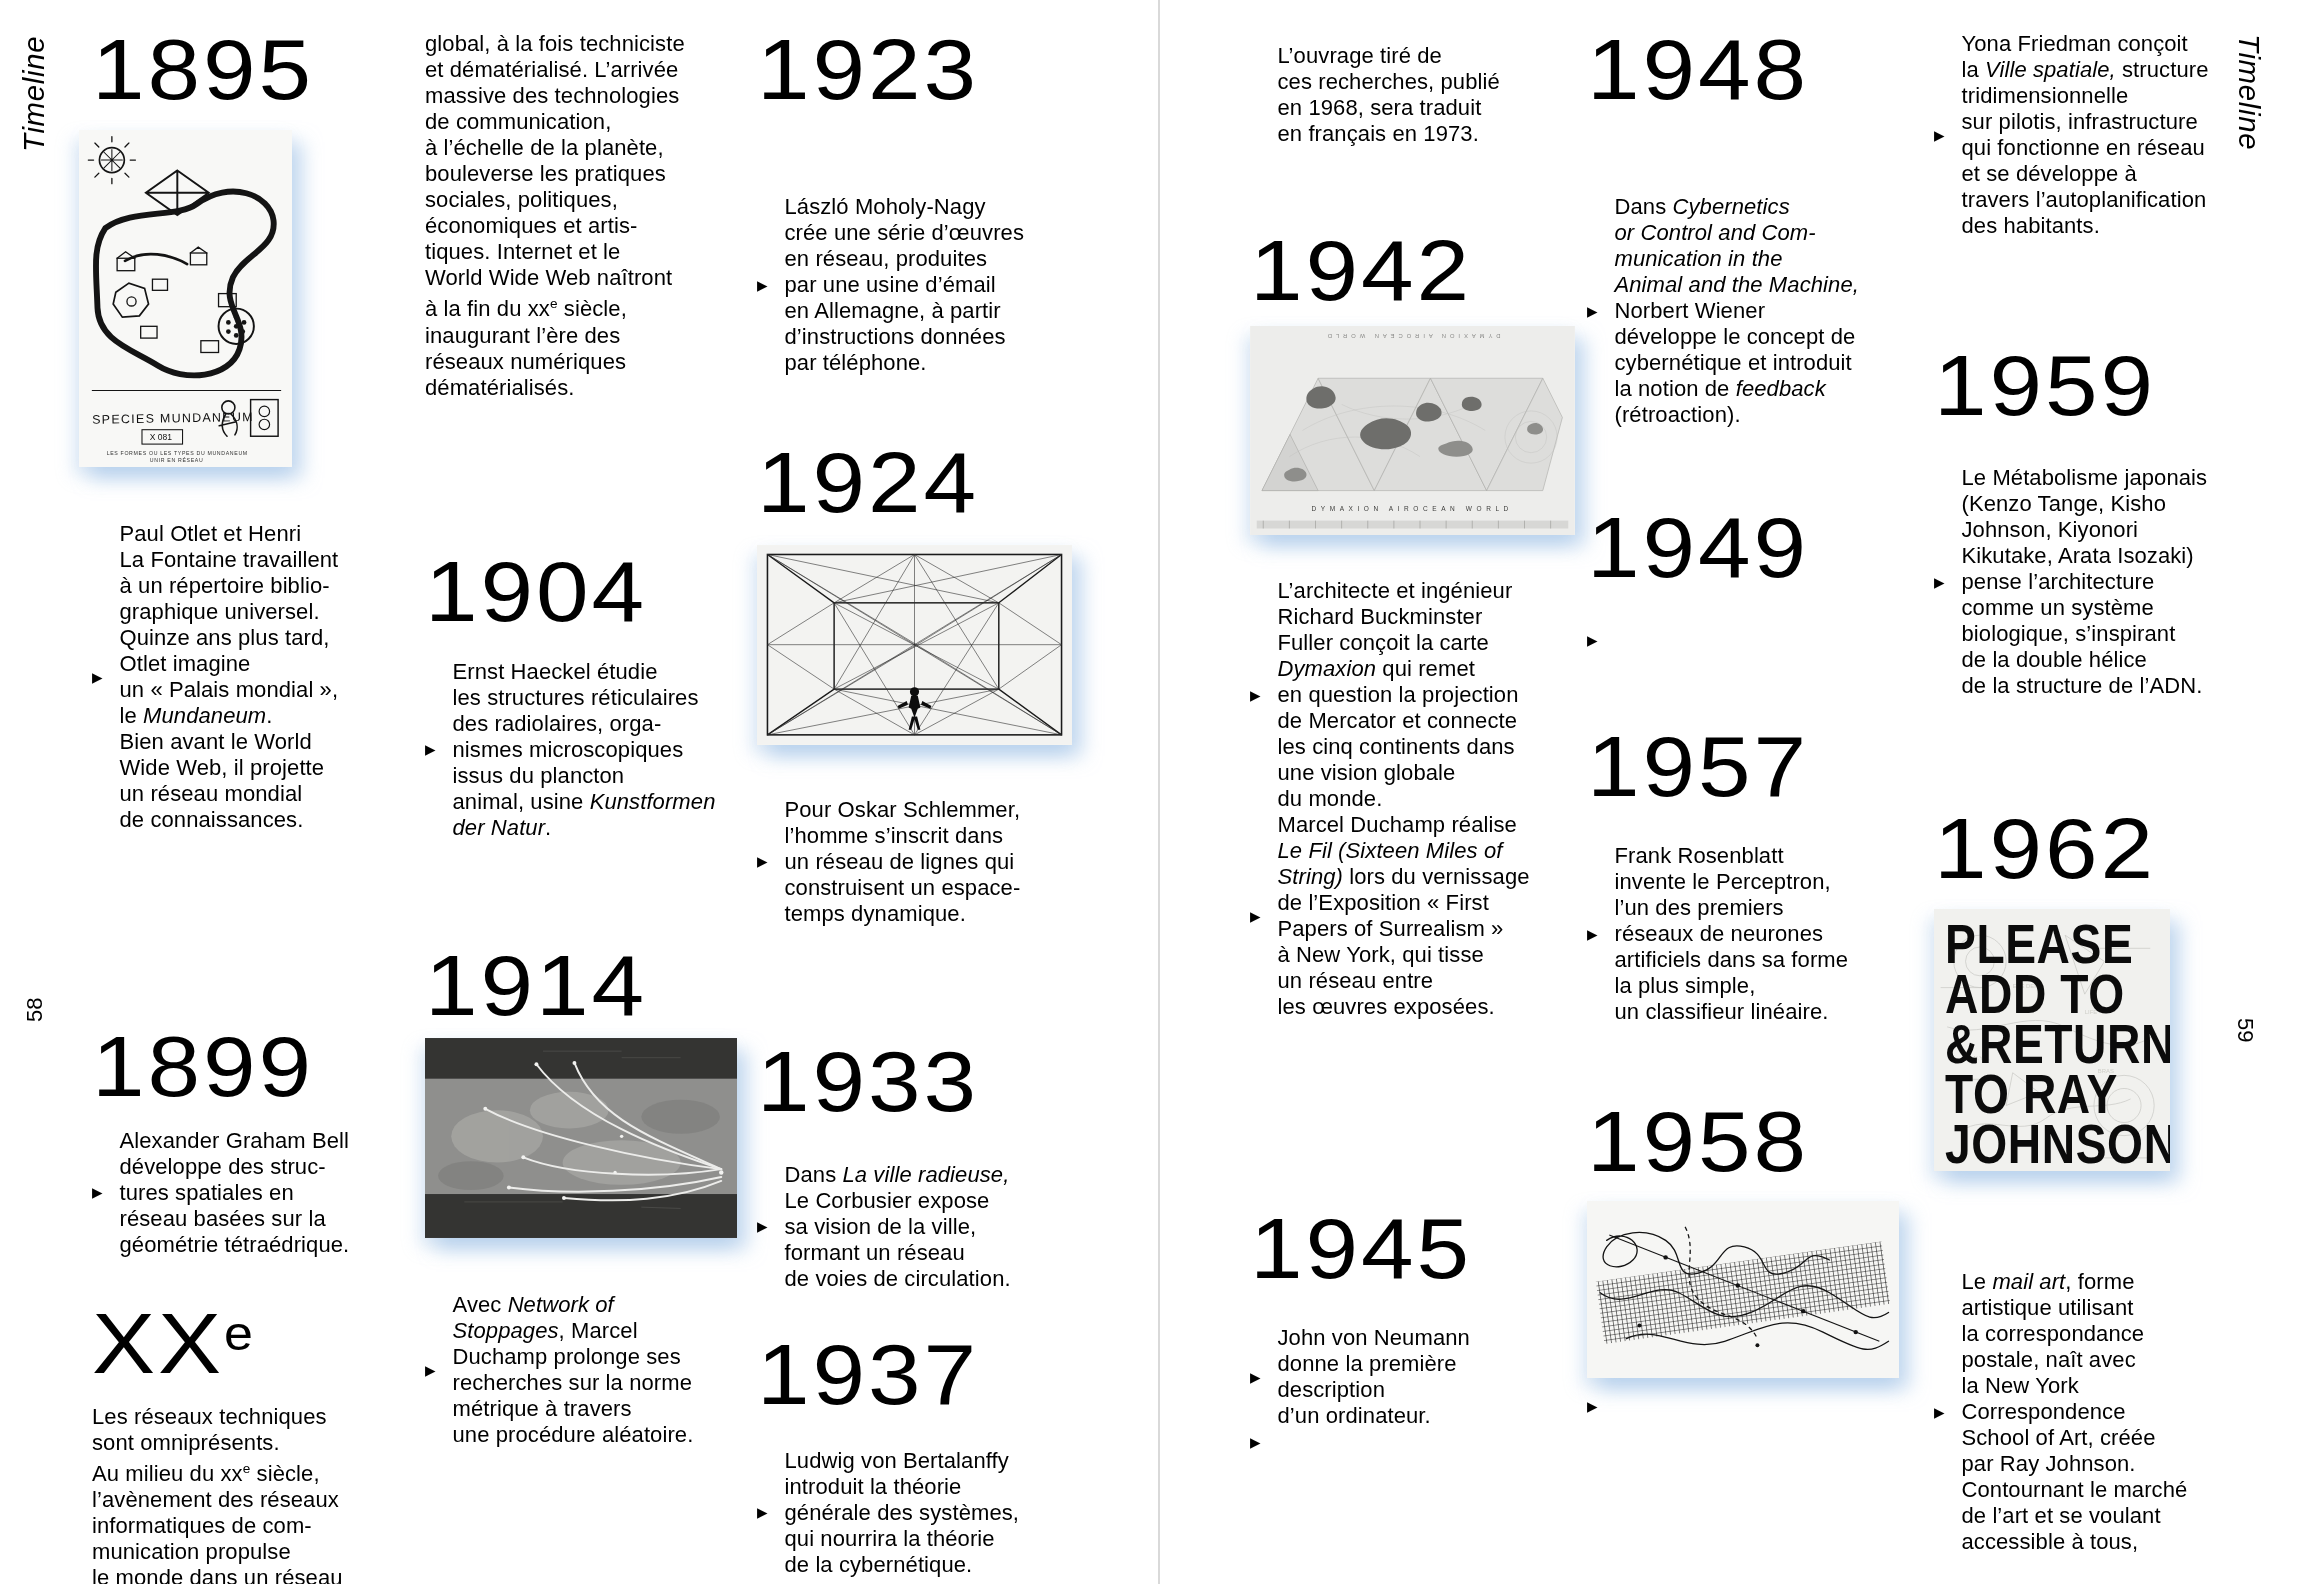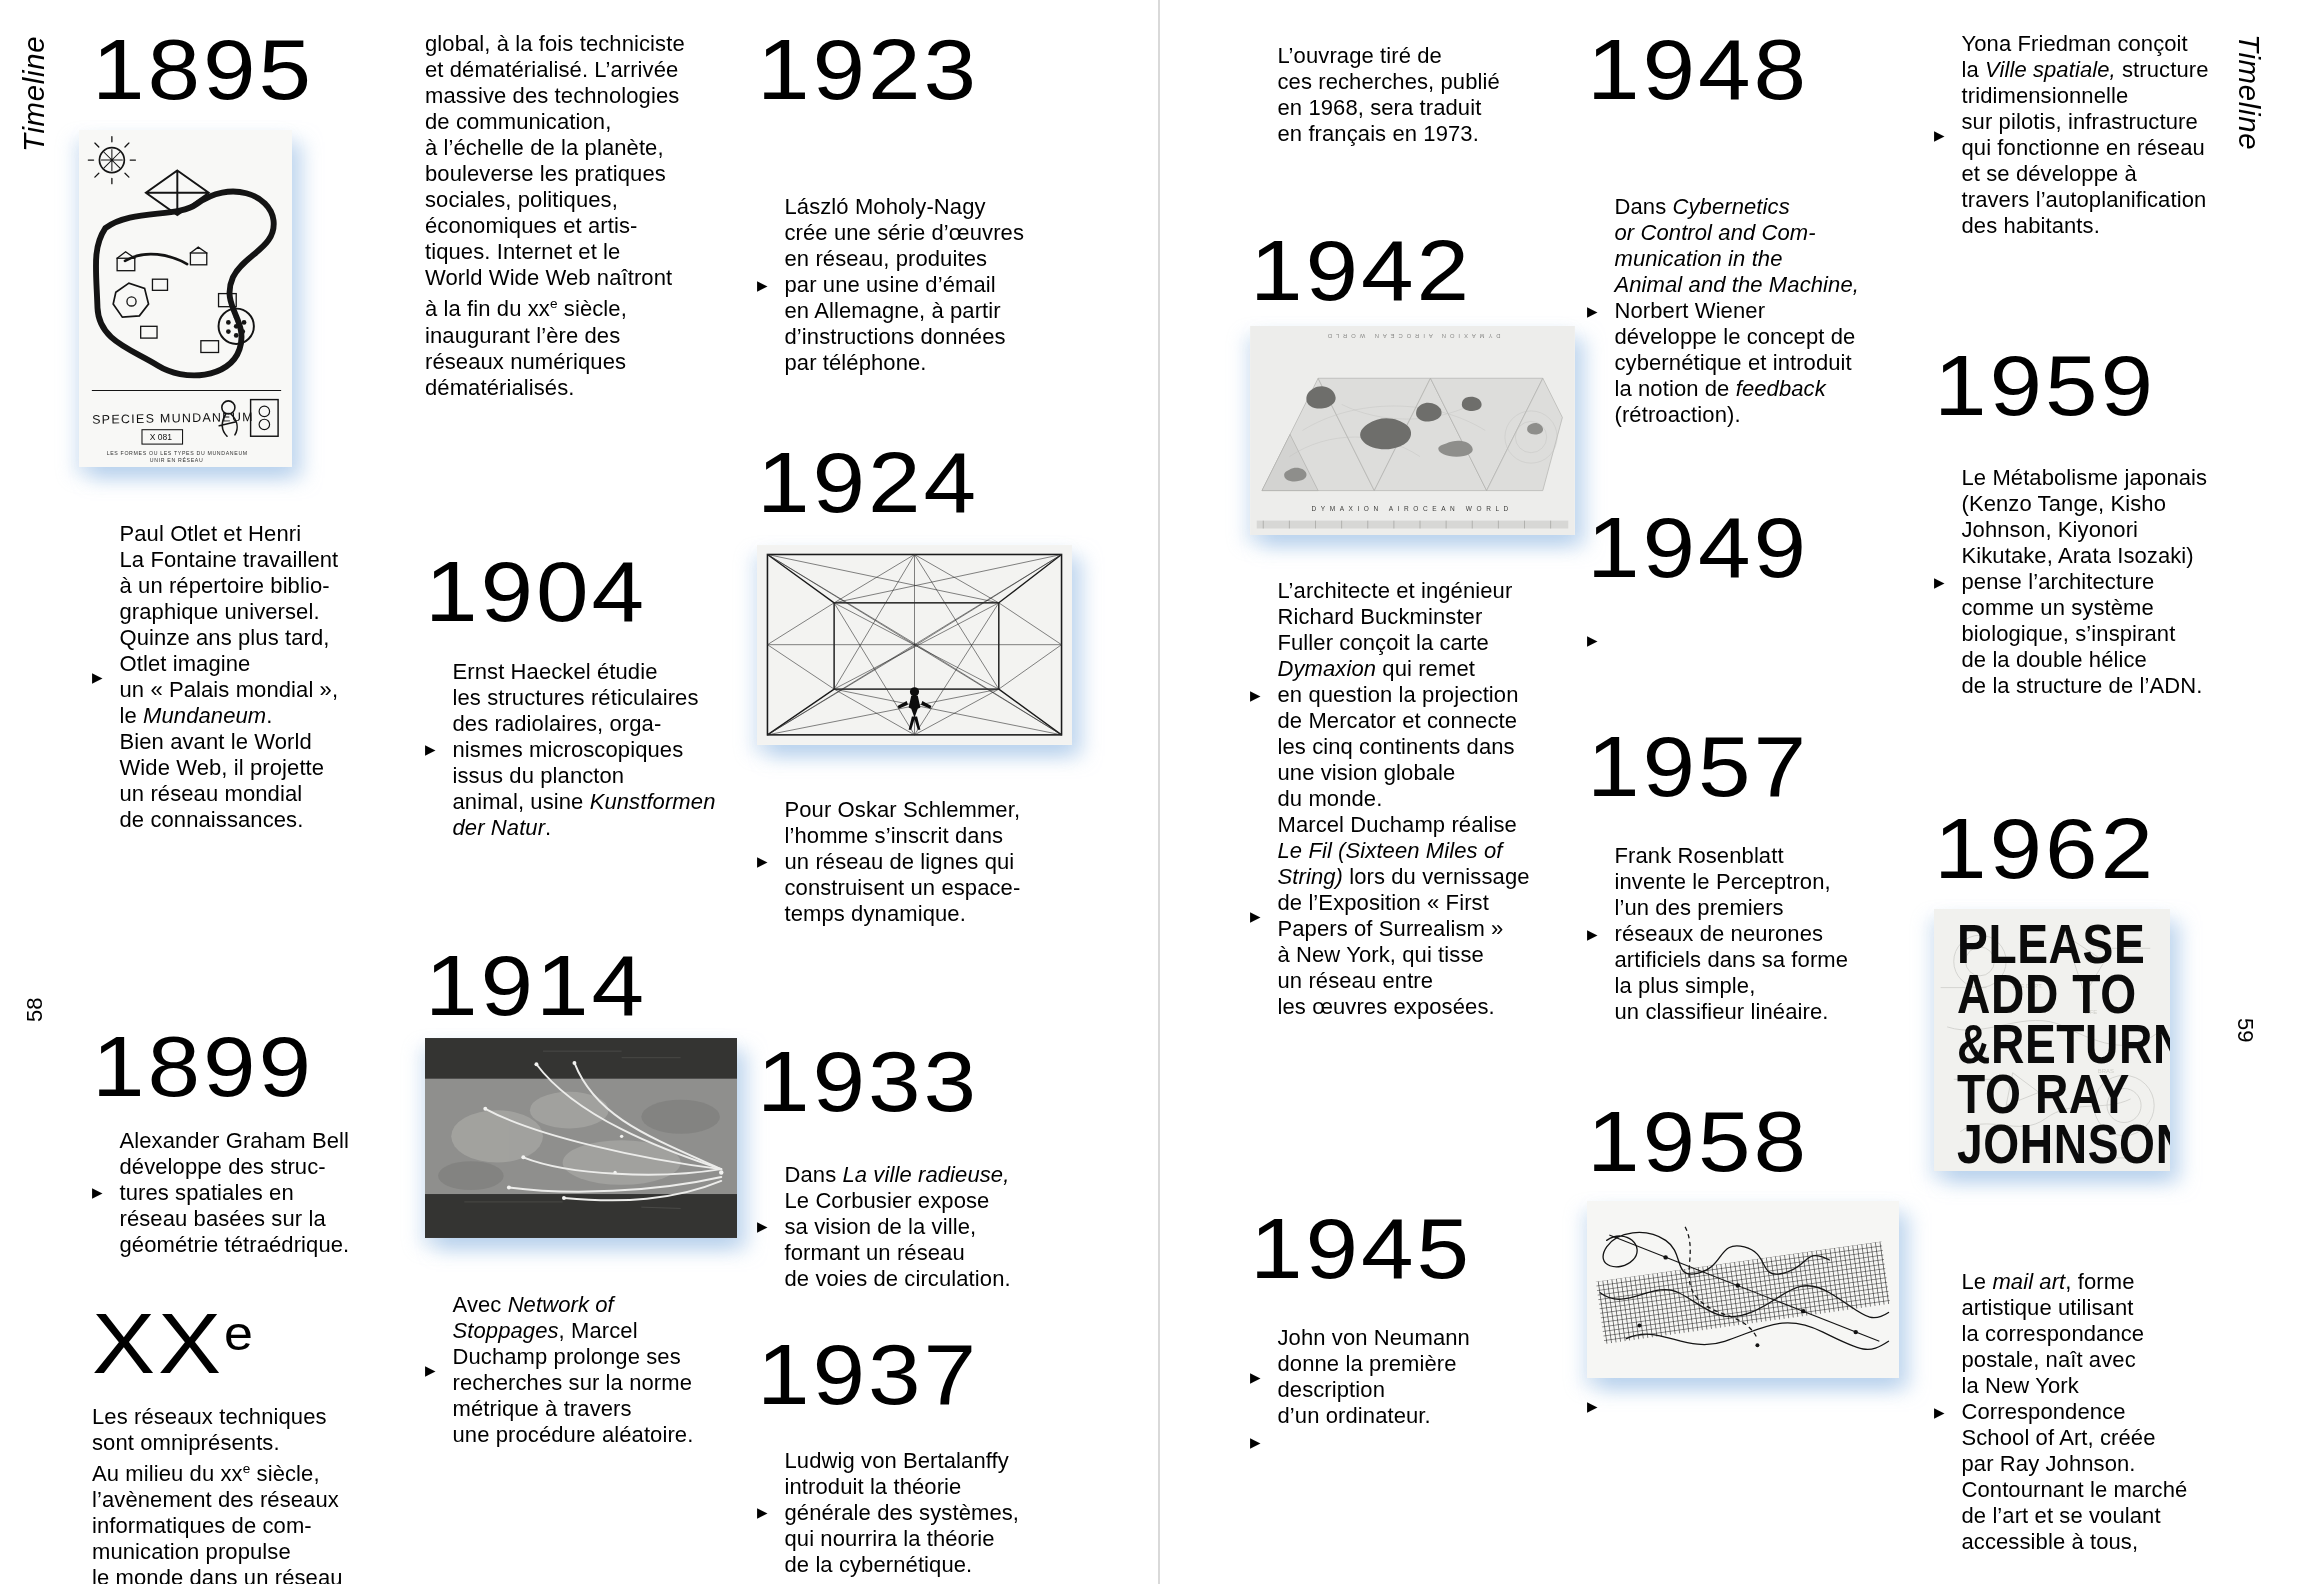--- a/index.html
+++ b/index.html
@@ -81,21 +81,21 @@
   .colE .y1958{margin-top:73px;}
   .colE .img1958{margin-top:17px;width:312px;height:177px;}
   .colE .p1958{margin-top:14.4px;}
   .colF .pyona{margin-top:5.2px;}
   .colF .y1959{margin-top:103px;}
   .colF .p1959{margin-top:37px;}
   .colF .y1962{margin-top:106px;}
   .colF .poster{margin-top:18.3px;width:236px;height:262px;position:relative;background:#f1f1ee;overflow:hidden;}
   .colF .p1962{margin-top:98px;}
   .poster .doodle{position:absolute;inset:0;}
-  .poster .plines{position:absolute;left:10.5px;top:9.2px;margin-left:12px;}
+  .poster .plines{position:absolute;left:10.5px;top:9.2px;}
   .poster .pline{font-size:55px;line-height:50px;font-weight:700;letter-spacing:0.7px;
                  transform:scaleX(0.84);transform-origin:0 0;white-space:nowrap;color:#0b0b0b;}
 </style>
 </head>
 <body>
 
 <div class="fold"></div>
 
 <div class="marg tl-marg tl-left">Timeline</div>
 <div class="marg folio folio-left">58</div>

